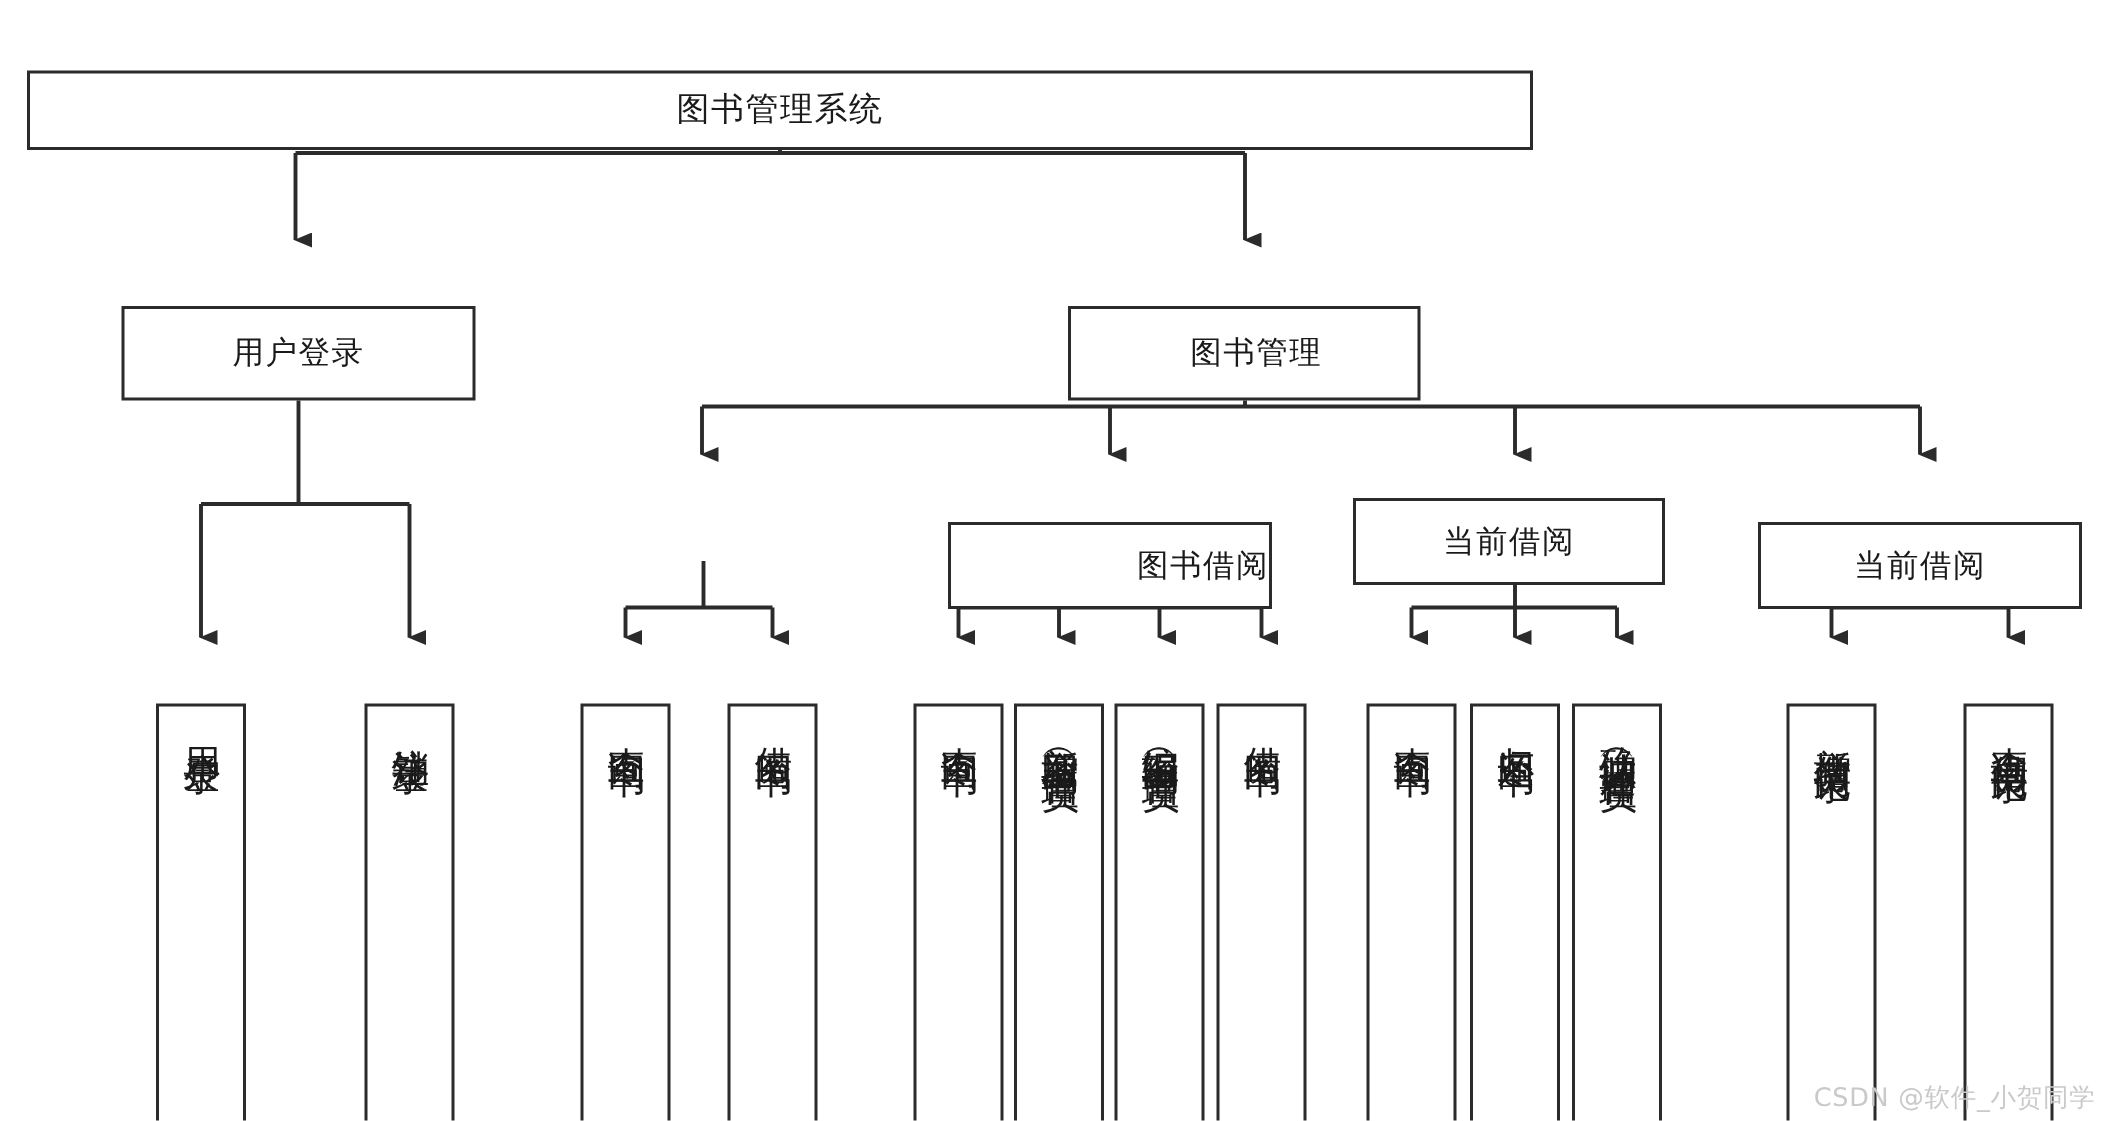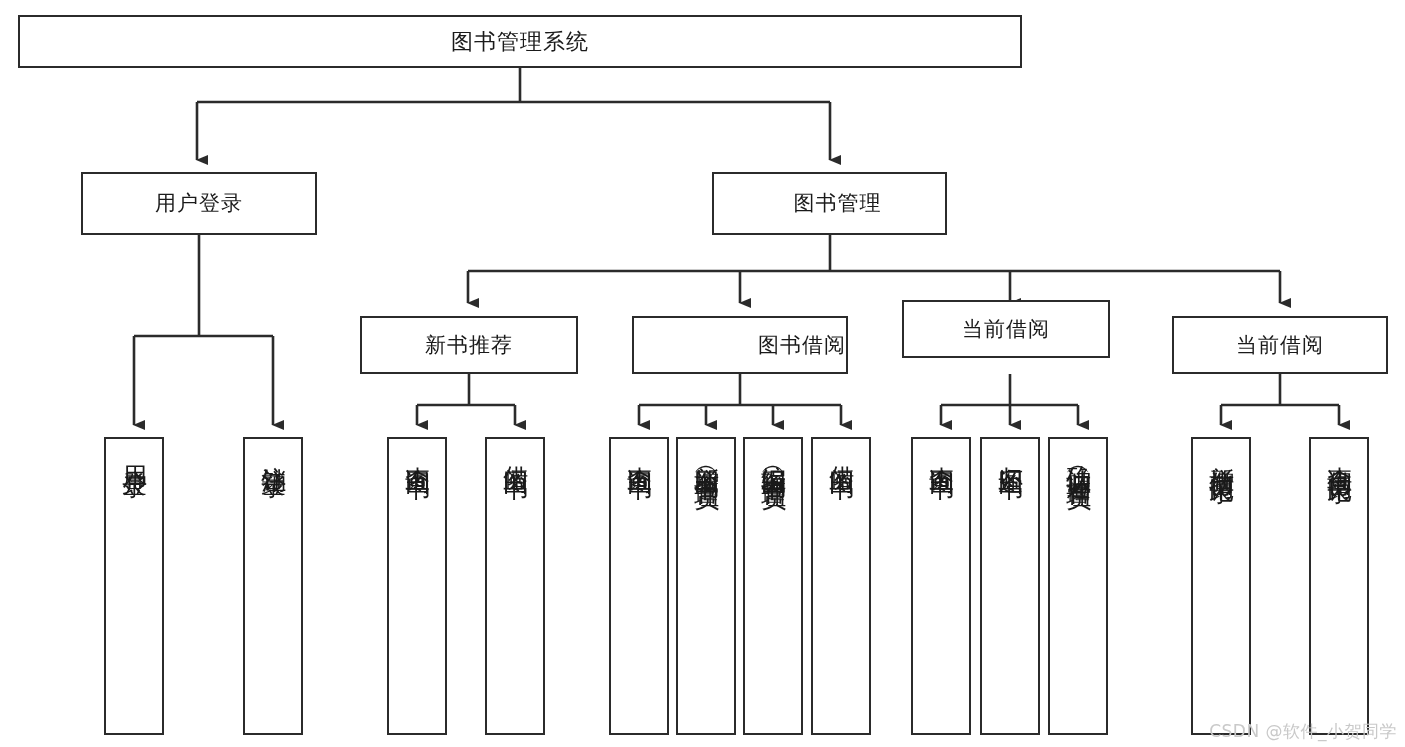--- a/index.html
+++ b/index.html
@@ -13,20 +13,21 @@
   #canvas{position:absolute;left:0;top:0;width:1405px;height:747px;}
   .node{
     position:absolute;
     box-sizing:border-box;
     border:2px solid #2b2b2b;
     background:#ffffff;
     display:flex;
     align-items:center;
     justify-content:center;
     color:#1a1a1a;
+    margin-top:32px;
   }
   .node .lbl{
     display:block;
     text-align:center;
     line-height:1.18;
     white-space:nowrap;
   }
   
   .h-node .lbl{font-size:21px;letter-spacing:1px;}
   .root .lbl{font-size:22px;letter-spacing:1px;}
@@ -110,23 +111,20 @@
     <span class="lbl">图书管理系统</span>
   </div>
 
   <div class="node h-node" style="left:81px;top:172px;width:236px;height:63px;">
     <span class="lbl">用户登录</span>
   </div>
   <div class="node h-node" style="left:712px;top:172px;width:235px;height:63px;padding-left:16px;">
     <span class="lbl">图书管理</span>
   </div>
 
-  <div class="node h-node" style="left:360px;top:316px;width:218px;height:58px;">
-    <span class="lbl">新书推荐</span>
-  </div>
   <div class="node h-node" style="left:632px;top:316px;width:216px;height:58px;justify-content:flex-end;">
     <span class="lbl">图书借阅</span>
   </div>
   <div class="node h-node" style="left:902px;top:300px;width:208px;height:58px;">
     <span class="lbl">当前借阅</span>
   </div>
   <div class="node h-node" style="left:1172px;top:316px;width:216px;height:58px;">
     <span class="lbl">当前借阅</span>
   </div>
 

